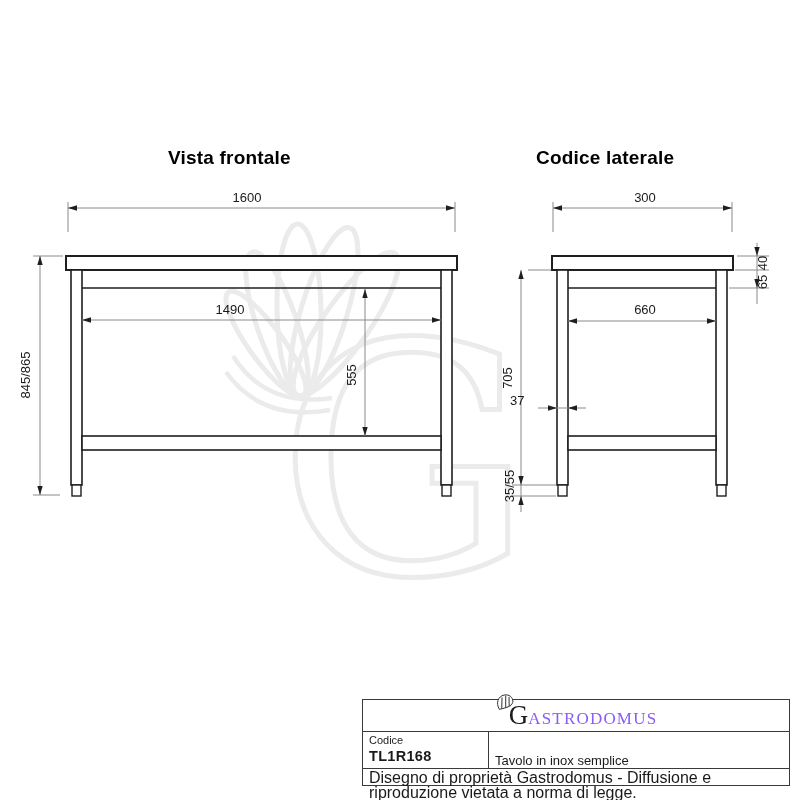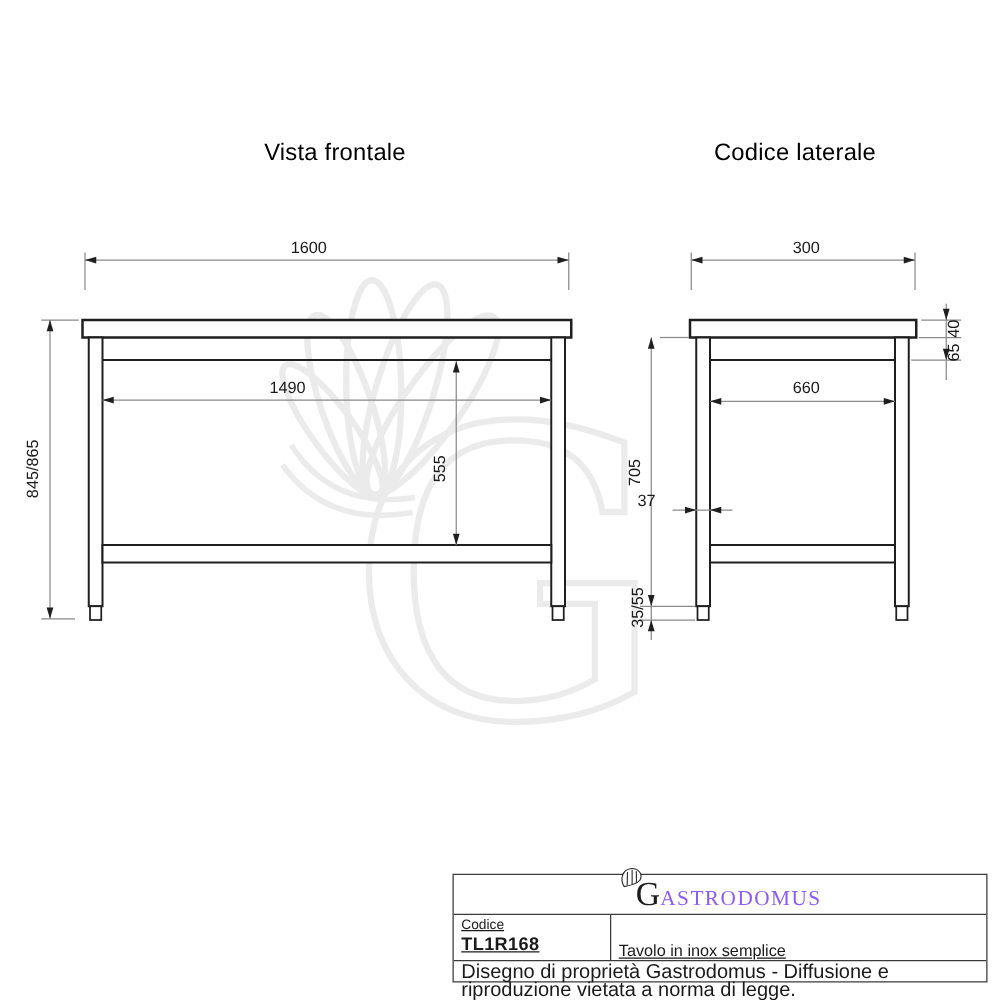--- a/index.html
+++ b/index.html
@@ -2,22 +2,22 @@
 <html><head>
 <meta charset="utf-8">
 <style>
   html,body { margin:0; padding:0; background:#ffffff; }
   .canvas {
     position:relative; width:800px; height:800px; background:#ffffff;
     font-family:"Liberation Sans", sans-serif; overflow:hidden;
   }
   .canvas svg.draw { position:absolute; left:0; top:0; }
   .vtitle {
-    position:absolute; width:200px; text-align:center;
-    font-size:19px; font-weight:normal; color:#000; letter-spacing:0.2px;
+    position:absolute; width:200px; text-align:left;
+    font-size:19px; font-weight:bold; color:#000; letter-spacing:0.2px;margin-top:35px;
   }
   .dimlabel {
     position:absolute; height:14px; line-height:14px; font-size:13px;
     color:#1a1a1a; text-align:center; white-space:nowrap;
   }
   .rot { transform:rotate(-90deg); transform-origin:center center; }
   .ra { text-align:left; }
   
   .tblock {
     position:absolute; left:362px; top:699px; width:428px; height:87px;
@@ -26,21 +26,21 @@
   }
   .tb-logo-row {
     height:32px; border-bottom:1px solid #3a3a3a; box-sizing:border-box;
     display:flex; align-items:flex-end; justify-content:center; padding-bottom:2px;
   }
   .tb-logo { display:flex; align-items:baseline; position:relative; }
   .tb-hat { position:relative; top:-14px; margin-right:-6px; }
   .tb-g  { font-family:"Liberation Serif", serif; font-size:27px; line-height:24px; color:#1c1c1c; }
   .tb-rest { font-family:"Liberation Serif", serif; font-size:17px; letter-spacing:1.2px; color:#8b5cf6; }
   .tb-mid-row { display:flex; height:37px; border-bottom:1px solid #3a3a3a; box-sizing:border-box; }
-  .tb-cell { padding:2px 22px 0 6px; box-sizing:border-box;text-decoration:underline; }
+  .tb-cell { padding:2px 22px 0 6px; box-sizing:border-box; }
   .tb-cell-code { width:126px; border-right:1px solid #3a3a3a; }
   .tb-cell-desc { flex:1; }
   .tb-lbl { font-size:11px; color:#222; }
   .tb-val { font-size:13px; margin-top:19px; }
   .tb-val-bold { font-size:14.5px; font-weight:bold; margin-top:2px; letter-spacing:0.3px; }
   .tb-bottom-row { font-size:16px; padding:1px 0 0 6px; line-height:15px; }
 </style>
 </head>
 <body>
 

